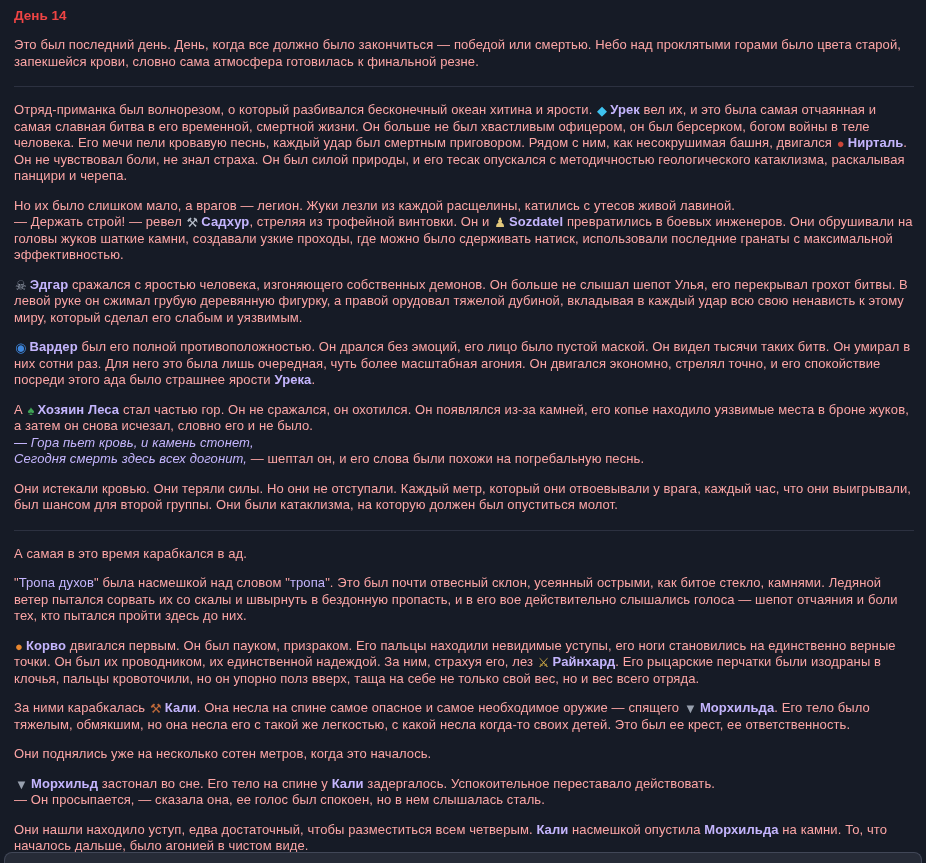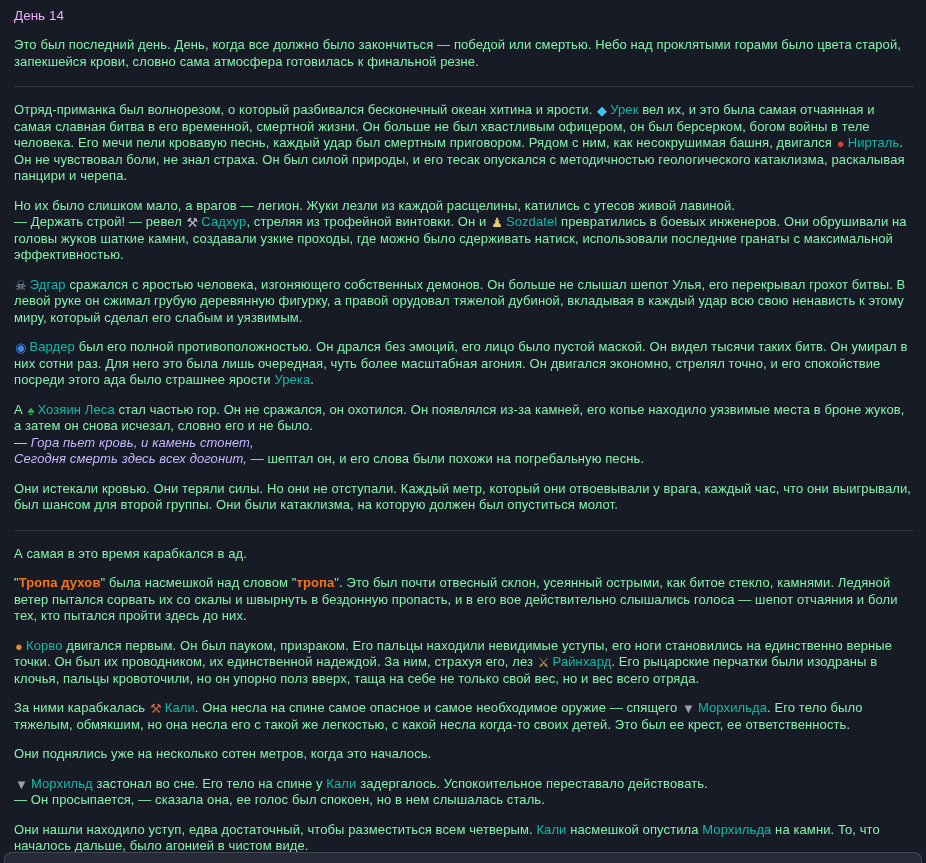--- a/index.html
+++ b/index.html
@@ -5,30 +5,30 @@
   html,body{margin:0;padding:0;}
   body{
     width:926px;height:863px;overflow:hidden;position:relative;
     background:#161b26;
     font-family:"Liberation Sans","DejaVu Sans",sans-serif;
     color:#d9dce1;
     -webkit-font-smoothing:antialiased;
   }
   .content{padding:8px 12px 0 14px;}
   .title{
-    font-size:13.5px;font-weight:normal;color:#f0abfc;margin:0 0 14px 0;
+    font-size:13.5px;font-weight:bold;color:#ef4444;margin:0 0 14px 0;
   }
   .para{
     font-size:13px;line-height:16.5px;margin:13px 0;
     letter-spacing:0.1px;
   }
   .para:first-of-type{margin-top:0;}
-  .text{color:#86efac;}
-  .bold{font-weight:normal;color:#14b8a6;}
-  .green{font-weight:bold;color:#f97316;}
+  .text{color:#fca5a5;}
+  .bold{font-weight:bold;color:#c4b5fd;}
+  .green{font-weight:normal;color:#c4b5fd;}
   .green-italic{font-style:italic;color:#c4b5fd;}
   .emoji{display:inline-block;margin:0 3px 0 1px;font-size:13px;line-height:1;transform:translateY(1px);}
   .divider{
     height:1px;background:#2c3140;border:none;margin:16px 0 15px 0;
   }
   .bottom-bar{
     position:absolute;left:4px;right:4px;bottom:0;height:10px;
     background:#262b37;border:1px solid #414757;border-bottom:none;
     border-radius:8px 8px 0 0;
   }

